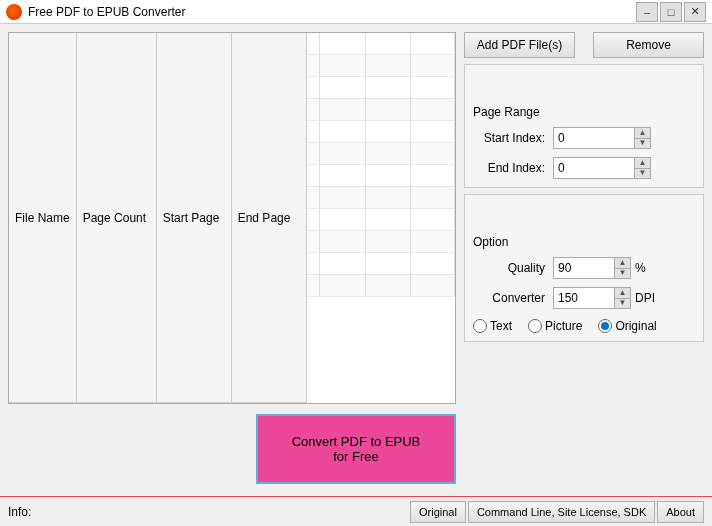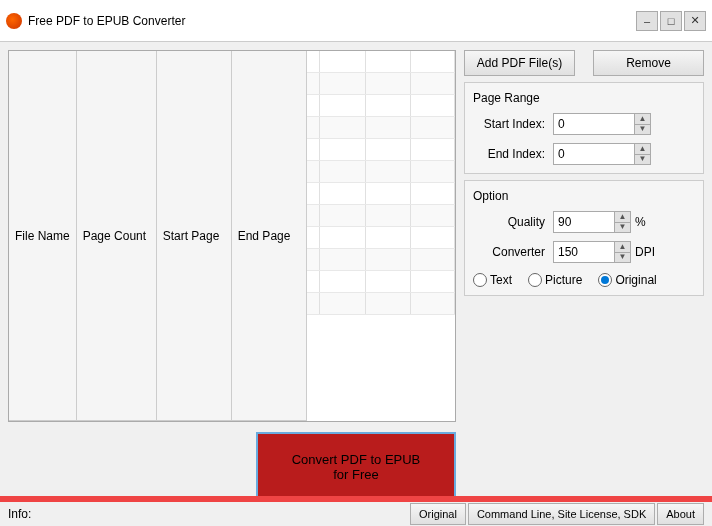--- a/index.html
+++ b/index.html
@@ -11,21 +11,21 @@
       height: 526px;
       overflow: hidden;
     }
     .title-bar {
       background: #ffffff;
       border-bottom: 1px solid #ccc;
       display: flex;
       align-items: center;
       justify-content: space-between;
       padding: 4px 6px;
-      height: 42px;
+      height: 24px;
     }
     .title-bar-left {
       display: flex;
       align-items: center;
       gap: 6px;
     }
     .title-bar-icon {
       width: 16px;
       height: 16px;
       background: radial-gradient(circle at 40% 40%, #ff6600, #cc3300);
@@ -124,20 +124,21 @@
     .section-box {
       border: 1px solid #ccc;
       background: #f5f5f5;
       padding: 8px;
     }
     .section-title {
       font-size: 12px;
       font-weight: normal;
       margin-bottom: 8px;
       color: #000;
+      margin-top: 32px;
     }
     .form-row {
       display: flex;
       align-items: center;
       margin-bottom: 8px;
     }
     .form-label {
       width: 80px;
       font-size: 12px;
       color: #000;
@@ -219,21 +220,21 @@
       font-size: 12px;
       color: #000;
     }
     .convert-btn-wrapper {
       display: flex;
       justify-content: center;
       padding: 10px 8px 8px 8px;
     }
     .convert-btn-inner {
       border: 2px solid #6aabde;
-      background: #b91c1c;
+      background: #ec4899;
       padding: 14px 30px;
       cursor: pointer;
       font-size: 13px;
       color: #000;
       text-align: center;
       width: 200px;
       height: 70px;
       display: flex;
       align-items: center;
       justify-content: center;
@@ -255,21 +256,21 @@
     .progress-bar-fill {
       height: 100%;
       background: #0078d7;
       width: 0%;
     }
 
     
     .status-bar {
       height: 30px;
       background: #f0f0f0;
-      border-top: 6px solid #ef4444;
+      border-top: 1px solid #ef4444;
       display: flex;
       align-items: center;
       padding: 0 8px;
       gap: 0;
       position: absolute;
       bottom: 0;
       left: 0;
       right: 0;
     }
     .status-info {

